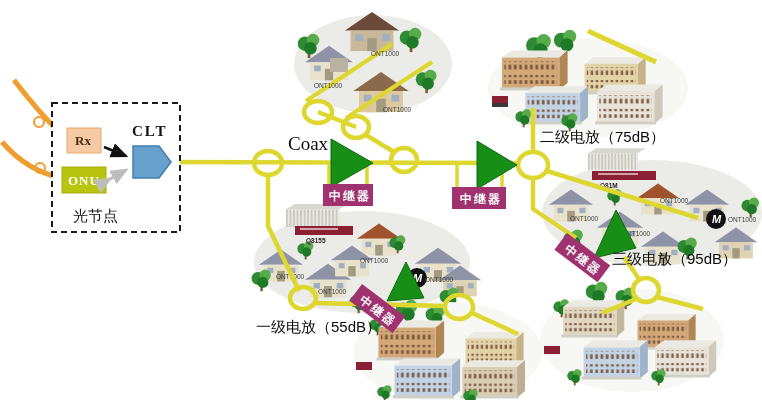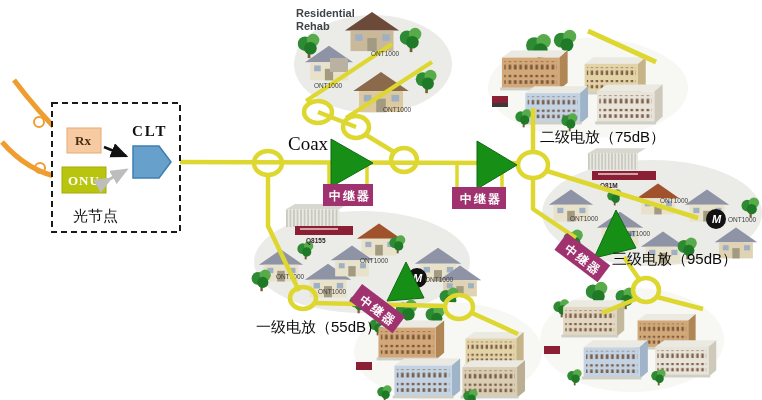--- a/index.html
+++ b/index.html
@@ -248,17 +248,13 @@
     <line x1="110" y1="179" x2="126" y2="170" stroke="#bdbdbd" stroke-width="3" marker-start="url(#arrG1)" marker-end="url(#arrG1)"></line>
     <text x="73" y="221" class="node-label">光节点</text>
   </g>
 
   <text x="288" y="150" class="coax-label serif">Coax</text>
   <text x="540" y="142" class="stage-label">二级电放（75dB）</text>
   <text x="612" y="264" class="stage-label">三级电放（95dB）</text>
   <text x="256" y="332" class="stage-label">一级电放（55dB）</text>
 </svg>
 
-<div class="rehab-label">
-  <div>Residential</div>
-  <div>Rehab</div>
 </div>
-</div>
 
 </body></html>

